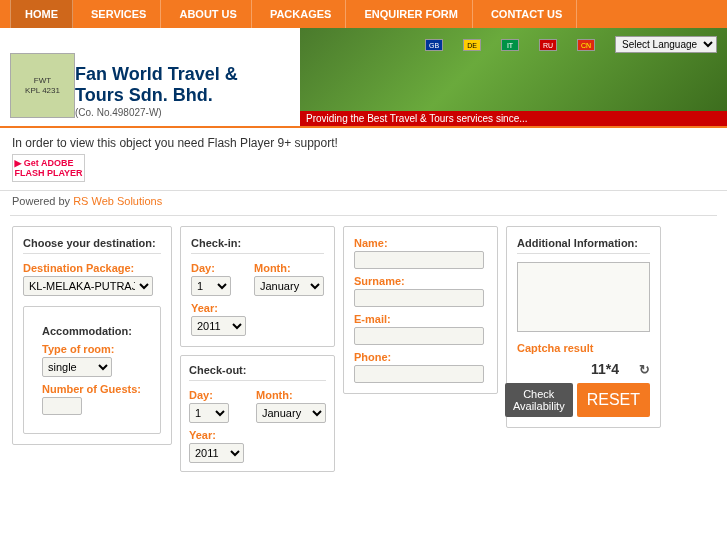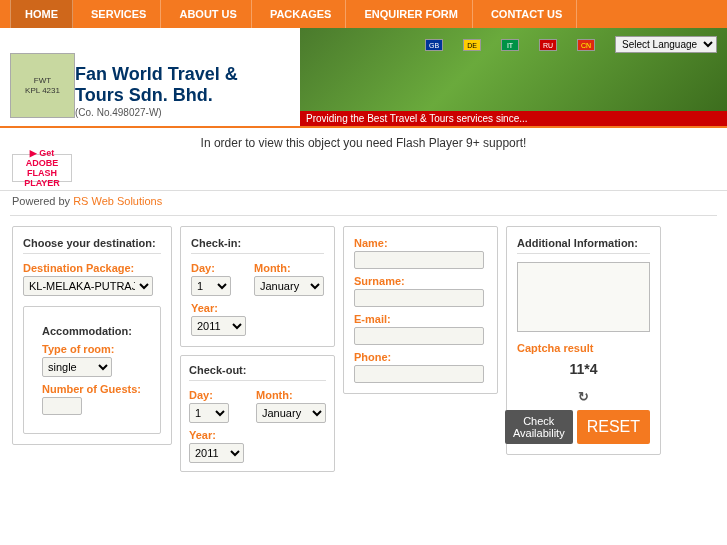--- a/index.html
+++ b/index.html
@@ -113,30 +113,29 @@
       white-space: nowrap;
       overflow: hidden;
     }
 
     
     .flash-notice {
       padding: 8px 12px;
       font-size: 12px;
       color: #333;
       border-bottom: 1px solid #ddd;
-      text-align: center;
     }
     .flash-player-box {
       display: flex;
       align-items: center;
       gap: 6px;
       margin-top: 4px;
     }
     .flash-icon {
-      width: 60px;
+      width: 73px;
       height: 28px;
       background: #fff;
       border: 1px solid #ccc;
       display: flex;
       align-items: center;
       justify-content: center;
       font-size: 8px;
       color: #e04;
     }
     .powered-by {
@@ -245,22 +244,21 @@
 
     .captcha-row {
       margin-top: 6px;
       text-align: center;
       font-size: 13px;
       font-weight: bold;
       color: #333;
       display: flex;
       align-items: center;
       justify-content: flex-end;
-      gap: 12px;
-      flex-direction: column;
+      gap: 20px;
     }
 
     .btn-check {
       background: #555;
       color: #fff;
       border: none;
       padding: 5px 8px;
       font-size: 11px;
       cursor: pointer;
       border-radius: 2px;

